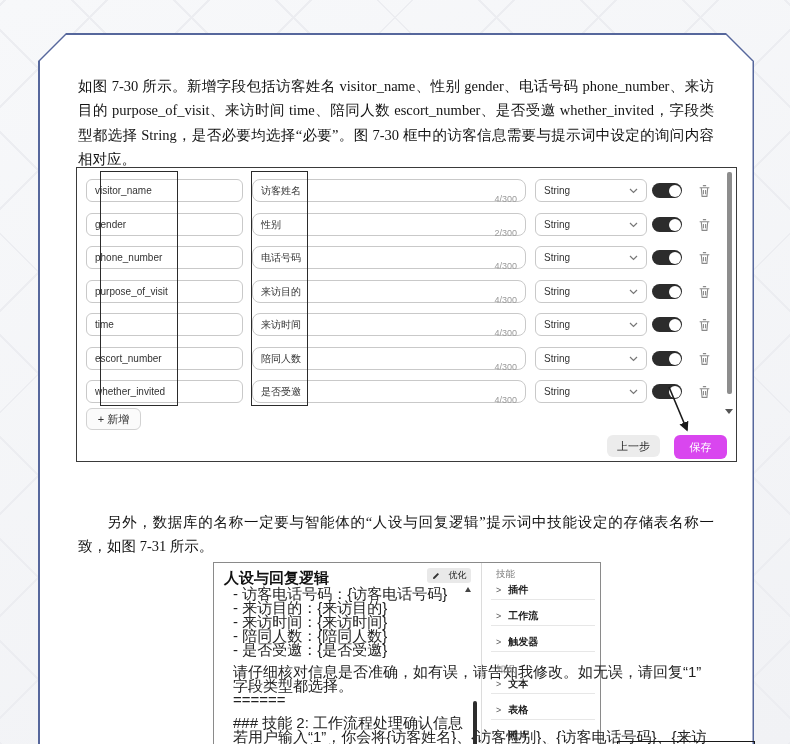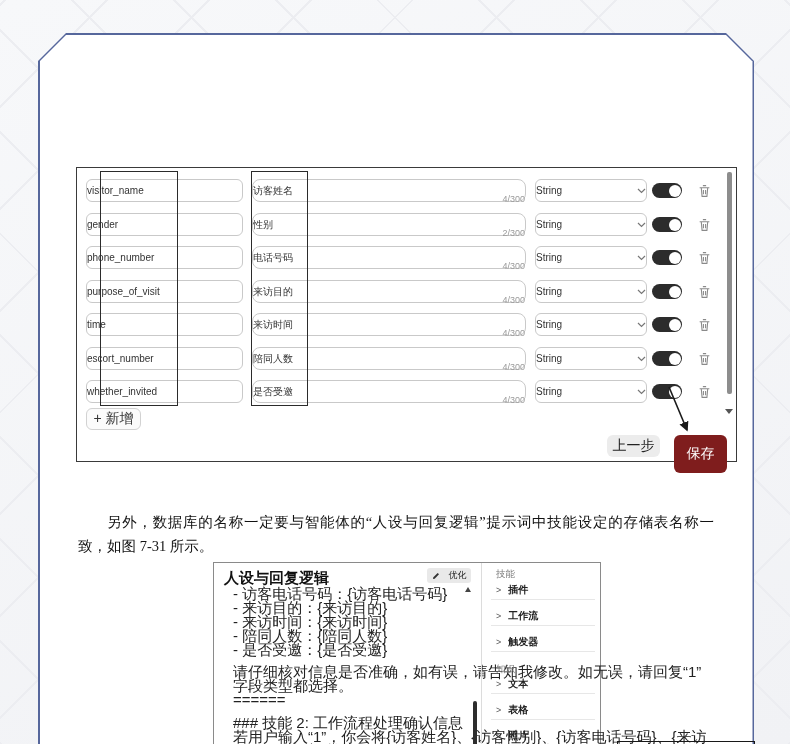--- a/index.html
+++ b/index.html
@@ -24,43 +24,43 @@
     font-size:13px;font-weight:bold;color:#111;}
 
   
   .fig1{position:absolute;left:38px;top:134px;width:661px;height:295px;background:#fff;
     border:1.5px solid #3a3a3a;box-sizing:border-box;}
   .frow{position:absolute;left:0;width:100%;height:23px;}
   .frow:nth-of-type(1){top:11px}.frow:nth-of-type(2){top:45px}.frow:nth-of-type(3){top:78px}
   .frow:nth-of-type(4){top:112px}.frow:nth-of-type(5){top:145px}.frow:nth-of-type(6){top:179px}
   .frow:nth-of-type(7){top:212px}
   .inp{position:absolute;top:0;height:23px;border:1px solid #c9c9c9;border-radius:6px;
-    background:#fff;display:flex;align-items:center;padding:0 0;box-sizing:border-box;
+    background:#fff;display:flex;align-items:center;padding:0 8px;box-sizing:border-box;
     font-size:10px;color:#333;}
   .inp-name{left:9px;width:157px;}
   .inp-label{left:175px;width:274px;justify-content:space-between;border-radius:8px;}
   .count{font-size:9px;color:#9a9a9a;margin-top:16px;}
   .sel{left:458px;width:112px;justify-content:space-between;}
   .toggle{position:absolute;left:575px;top:4px;width:30px;height:15px;background:#2c2c2c;
     border-radius:8px;}
   .toggle::after{content:"";position:absolute;right:1.5px;top:1.5px;width:12px;height:12px;
     background:#fff;border-radius:50%;}
   .trash{position:absolute;left:621px;top:5px;width:13px;height:14px;cursor:pointer;}
   .ann{position:absolute;border:1.5px solid #2b2b2b;z-index:3;pointer-events:none;}
   .ann1{left:23px;top:3px;width:76px;height:233px;}
   .ann2{left:174px;top:3px;width:55px;height:233px;}
   .vscroll{position:absolute;left:650px;top:4px;width:5px;height:222px;background:#8d8d8d;
     border-radius:2px;}
   .vscroll-arrow{position:absolute;left:648px;top:241px;width:0;height:0;
     border-left:4px solid transparent;border-right:4px solid transparent;border-top:5px solid #555;}
   .btn{position:absolute;display:flex;align-items:center;justify-content:center;
-    font-size:14px;border-radius:6px;box-sizing:border-box;cursor:pointer;}
+    font-size:11px;border-radius:6px;box-sizing:border-box;cursor:pointer;}
   .add-btn{left:9px;top:240px;width:55px;height:22px;border:1px solid #d2d2d2;background:#fbfbfb;color:#333;}
   .prev-btn{left:530px;top:267px;width:53px;height:22px;background:#ececec;color:#222;}
-  .save-btn{left:597px;top:267px;width:53px;height:38px;background:#7f1d1d;color:#fff;}
+  .save-btn{left:597px;top:267px;width:53px;height:24px;background:#d946ef;color:#fff;}
   .arrow-svg{position:absolute;left:585px;top:216px;z-index:4;pointer-events:none;}
 
   
   .fig2{position:absolute;left:175px;top:529px;width:388px;height:216px;background:#fff;
     border:1px solid #8a8a8a;box-sizing:border-box;font-family:"Liberation Sans",sans-serif;}
   .fp-title{position:absolute;left:10px;top:6px;font-size:15px;font-weight:bold;color:#111;}
   .opt-btn{position:absolute;left:213px;top:5px;width:44px;height:15px;background:#e9e9e9;
     border-radius:3px;display:flex;align-items:center;justify-content:center;gap:9px;
     font-size:9px;color:#222;cursor:pointer;}
   .pl{position:absolute;left:19px;width:246px;font-size:15px;color:#222;white-space:nowrap;
@@ -86,20 +86,21 @@
   .sbl4{top:130px}.sbl5{top:156px}
 </style>
 </head>
 <body>
 
 <div class="card">
   <div class="card-bg">
     <div class="card-bg-inner"></div>
   </div>
 
+  <p class="para p1">如图 7-30 所示。新增字段包括访客姓名 visitor_name、性别 gender、电话号码 phone_number、来访目的 purpose_of_visit、来访时间 time、陪同人数 escort_number、是否受邀 whether_invited，字段类型都选择 String，是否必要均选择“必要”。图 7-30 框中的访客信息需要与提示词中设定的询问内容相对应。</p>
 
   <div class="fig1">
 
     <div class="frow">
       <div class="inp inp-name">
           <span>visitor_name</span>
         </div>
       <div class="inp inp-label">
           <span>访客姓名</span>
           <span class="count">4/300</span>

